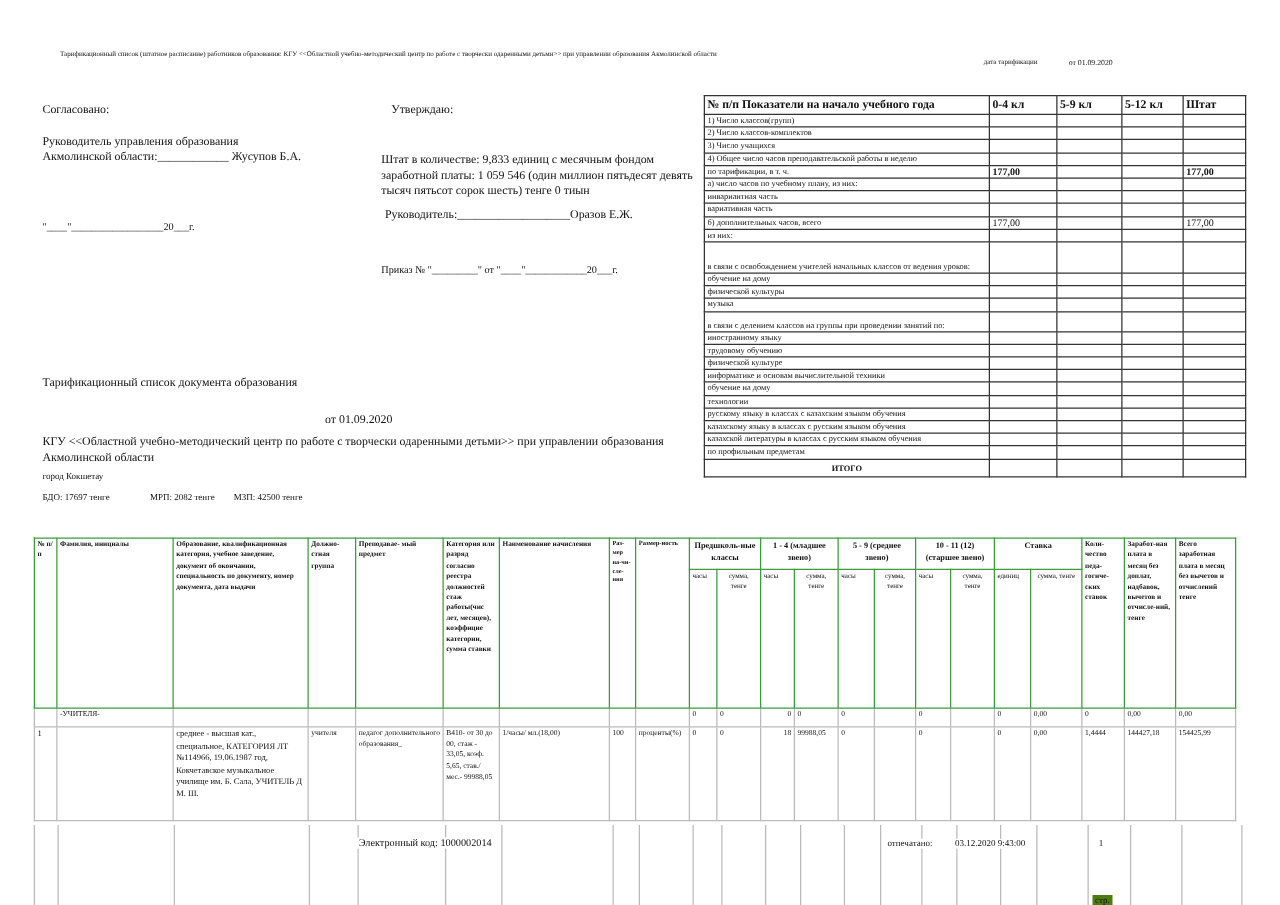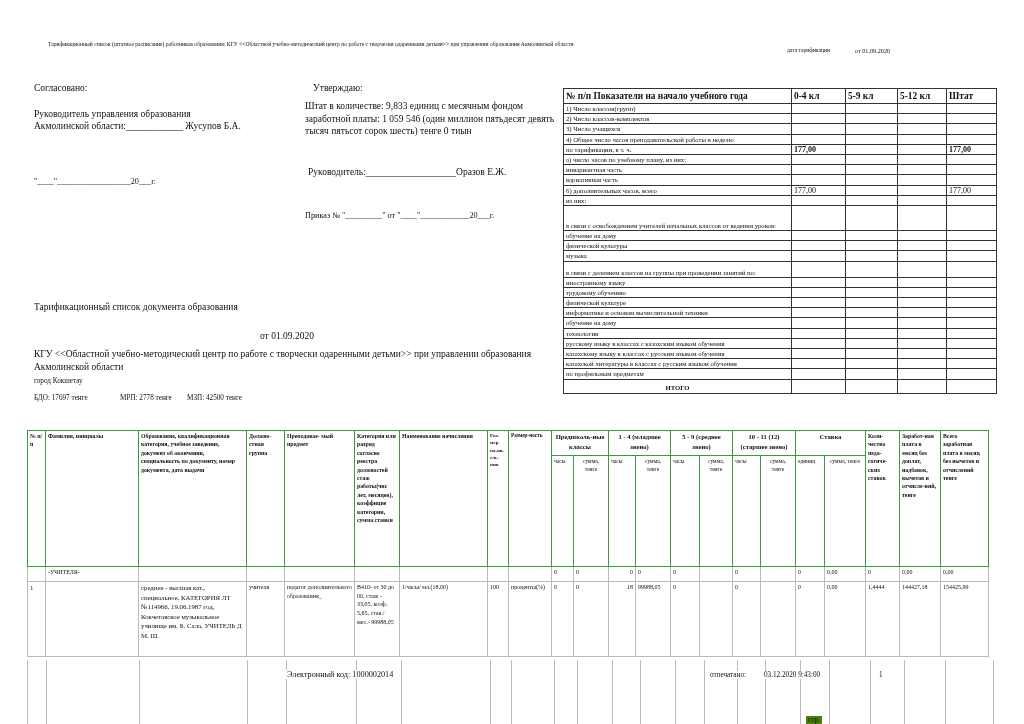--- a/index.html
+++ b/index.html
@@ -6,21 +6,21 @@
   body{width:1024px;height:724px;position:relative;overflow:hidden;font-family:"Liberation Serif","DejaVu Serif",serif;color:#111;}
   .abs{position:absolute;}
   .tiny{font-size:5.6px;white-space:nowrap;}
   .b{font-weight:normal;}
   .s9{font-size:9.5px;}
   .s8{font-size:8.2px;}
   .s7{font-size:7.2px;}
   .lh{line-height:1.32;}
 
   
-  #ind{position:absolute;left:563px;top:76px;border-collapse:collapse;table-layout:fixed;margin-top:12px;}
+  #ind{position:absolute;left:563px;top:76px;border-collapse:collapse;table-layout:fixed;}
   #ind td,#ind th{border:1px solid #333;padding:0 2px;font-size:6.7px;height:9.2px;line-height:9.2px;vertical-align:bottom;overflow:hidden;white-space:nowrap;font-weight:normal;text-align:left;}
   #ind th{font-size:9.4px;font-weight:bold;height:14px;line-height:14px;vertical-align:middle;}
   #ind td.num{font-size:8px;}
   #ind td.bold{font-weight:bold;}
   #ind td.tall{height:15px;white-space:normal;line-height:9px;}
   #ind td.c{text-align:center;font-weight:bold;}
 
   
   #main{position:absolute;left:27px;top:430px;border-collapse:collapse;table-layout:fixed;}
   #main th,#main td{border:1px solid #3c9a3c;padding:1px 2px;vertical-align:top;font-size:6px;line-height:1.45;overflow:hidden;}
@@ -39,30 +39,30 @@
 <div class="abs tiny" style="left:48px;top:41px;">Тарификационный список (штатное расписание) работников образования:  КГУ &lt;&lt;Областной учебно-методический центр  по работе с творчески одаренными детьми&gt;&gt; при управлении образования Акмолинской области</div>
 <div class="abs tiny" style="left:787px;top:47px;">дата тарификации</div>
 <div class="abs tiny" style="left:855px;top:47px;font-size:6.2px;">от  01.09.2020</div>
 
 <div class="abs b s9" style="left:34px;top:83px;">Согласовано:</div>
 <div class="abs b s9" style="left:34px;top:109px;">Руководитель управления образования</div>
 <div class="abs b s9" style="left:34px;top:121px;">Акмолинской области:____________ Жусупов Б.А.</div>
 <div class="abs s8" style="left:34px;top:177px;">"____"__________________20___г.</div>
 
 <div class="abs b s9" style="left:313px;top:83px;">Утверждаю:</div>
-<div class="abs b s9 lh" style="left:305px;top:100px;width:250px;">Штат в количестве: 9,833 единиц с месячным фондом заработной платы: 1 059 546 (один миллион пятьдесят девять тысяч пятьсот сорок шесть) тенге 0 тиын</div>
+<div class="abs b s9 lh" style="left:305px;top:122px;width:250px;">Штат в количестве: 9,833 единиц с месячным фондом заработной платы: 1 059 546 (один миллион пятьдесят девять тысяч пятьсот сорок шесть) тенге 0 тиын</div>
 <div class="abs b s9" style="left:308px;top:167px;">Руководитель:___________________Оразов Е.Ж.</div>
 <div class="abs s8" style="left:305px;top:211px;">Приказ № "_________"  от  "____"____________20___г.</div>
 
 <div class="abs b s9" style="left:34px;top:302px;">Тарификационный список документа образования</div>
 <div class="abs b s9" style="left:260px;top:331px;">от  01.09.2020</div>
 <div class="abs s9 lh" style="left:34px;top:348px;width:500px;">КГУ &lt;&lt;Областной учебно-методический центр по работе с творчески одаренными детьми&gt;&gt; при управлении образования Акмолинской области</div>
 <div class="abs s7" style="left:34px;top:377px;">город Кокшетау</div>
 <div class="abs s7" style="left:34px;top:394px;">БДО: 17697 тенге</div>
-<div class="abs s7" style="left:120px;top:394px;">МРП: 2778 тенге</div>
+<div class="abs s7" style="left:120px;top:394px;">МРП: 2082 тенге</div>
 <div class="abs s7" style="left:187px;top:394px;">МЗП: 42500 тенге</div>
 
 <table id="ind">
   <colgroup>
       <col style="width:228px">
       <col style="width:54px">
       <col style="width:52px">
       <col style="width:49px">
       <col style="width:50px">
     </colgroup>
@@ -393,14 +393,14 @@
     <div class="vline" style="left: 829px; top: 660px; height: 64px;"></div>
     <div class="vline" style="left: 870px; top: 660px; height: 64px;"></div>
     <div class="vline" style="left: 904px; top: 660px; height: 64px;"></div>
     <div class="vline" style="left: 945px; top: 660px; height: 64px;"></div>
     <div class="vline" style="left: 993px; top: 660px; height: 64px;"></div>
   </div>
 
 <div class="abs b s8" style="left:285px;top:670px;background:#fff;padding:0 2px;">Электронный код: 1000002014</div>
 <div class="abs s7" style="left:708px;top:671px;background:#fff;padding:0 2px;">отпечатано:</div>
 <div class="abs s7" style="left:762px;top:671px;background:#fff;padding:0 2px;">03.12.2020 9:43:00</div>
-<div class="abs s7" style="left:806px;top:671px;background:#4d7c0f;padding:0 2px;margin-top:45px;">стр.</div>
+<div class="abs s7" style="left:874px;top:671px;background:#4d7c0f;padding:0 2px;margin-top:45px;">стр.</div>
 <div class="abs s7" style="left:877px;top:671px;background:#fff;padding:0 2px;">1</div>
 
 </body></html>

